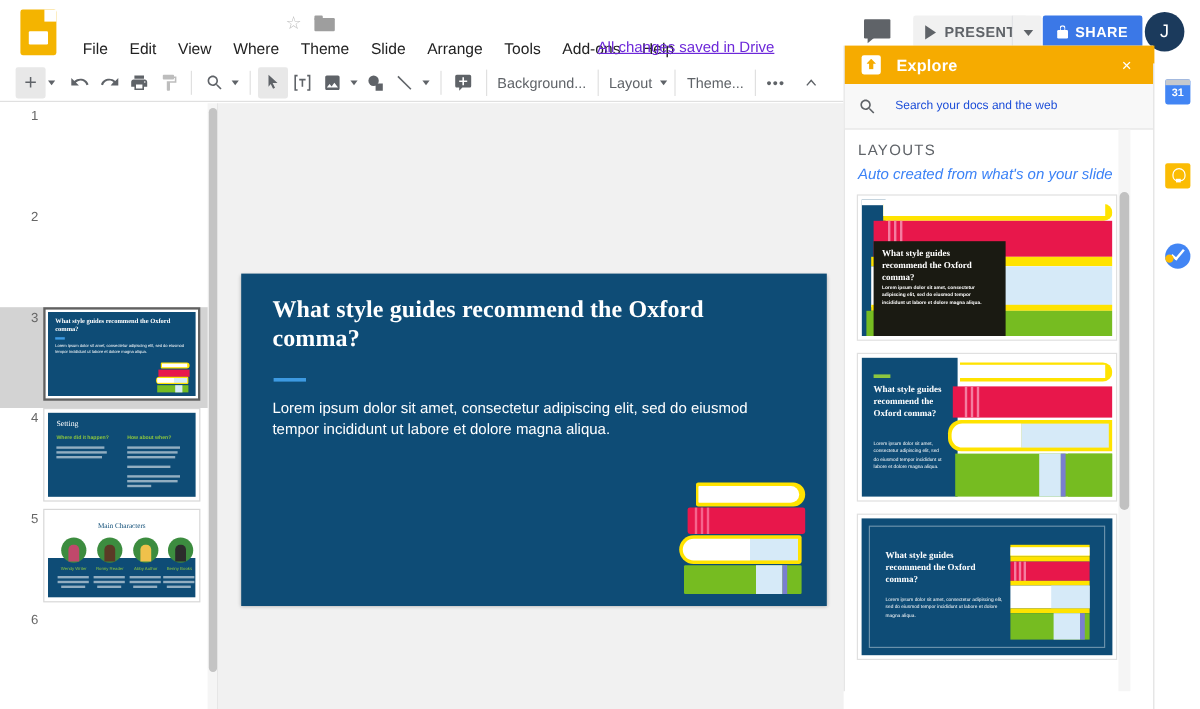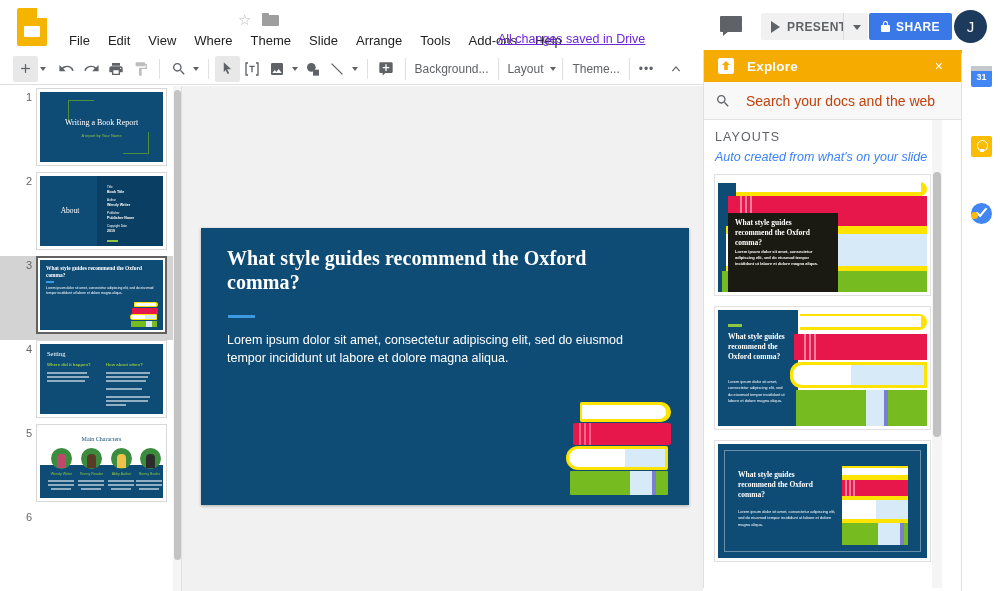--- a/index.html
+++ b/index.html
@@ -101,33 +101,33 @@
   .bk2 { left:7px; top:21px; width:98px; height:22px; background:#e8174b; border-radius:2px;}
   .bk2 .ln { position:absolute; top:0; bottom:0; width:2px; background:#f6648c;}
   .bk3 { left:0px; top:44px; width:102px; height:24px; background:#ffe300; border-radius:12px 2px 2px 12px;}
   .bk3 .wh { position:absolute; left:3px; top:3px; width:56px; bottom:3px; background:#fff; border-radius:10px 0 0 10px;}
   .bk3 .bl { position:absolute; left:59px; top:3px; right:3px; bottom:3px; background:#d6eaf8;}
   .bk4 { left:4px; top:69px; width:98px; height:24px; background:#76bc21; border-radius:1px;}
   .bk4 .pg { position:absolute; left:60px; top:0; width:22px; bottom:0; background:#d6eaf8;}
   .bk4 .pg2{ position:absolute; left:82px; top:0; width:4px; bottom:0; background:#7a7fd0;}
 
   
-  .explore { position:absolute; left:703px; top:50px; width:258px; height:538px; background:#fff;
+  .explore { position:absolute; left:703px; top:38px; width:258px; height:538px; background:#fff;
              border-left:1px solid #e0e0e0;}
   .ex-head { position:absolute; left:0; top:0; width:258px; height:32px; background:#f6ab00; display:flex; align-items:center;}
   .ex-logo { width:16px; height:16px; margin-left:14px; position:relative; background:#fff; border-radius:2px;}
   .ex-logo:after{ content:""; position:absolute; left:4px; top:3px; width:8px; height:9px; background:#f6ab00;
                   clip-path: polygon(50% 0,100% 45%,72% 45%,72% 100%,28% 100%,28% 45%,0 45%);}
   .ex-title { margin-left:13px; font-size:13.5px; color:#fff; font-weight:bold; letter-spacing:.2px;}
   .ex-close { position:absolute; right:19px; top:9px; font-size:14px; color:#fff; line-height:14px;}
 
   .ex-search { position:absolute; left:0; top:32px; width:258px; height:38px; background:#f8f8f8;
                border-bottom:1px solid #e4e4e4; display:flex; align-items:center;}
   .ex-search .mag { margin-left:11px; }
-  .ex-search .ph { margin-left:15px; font-size:14px; color:#c2410c;}
+  .ex-search .ph { margin-left:15px; font-size:10px; color:#1d4ed8;}
 
   .ex-body { position:absolute; left:0; top:70px; width:258px; height:468px; overflow:hidden;}
   .ex-sec { position:absolute; left:11px; top:10px; font-size:12.5px; color:#5f6368; letter-spacing:1.1px;}
   .ex-sub { position:absolute; left:11px; top:30px; font-size:12.5px; color:#3b82f6; font-style:italic;}
 
   .lay { position:absolute; left:10px; width:217px; background:#fff; border:1px solid #e0e0e0;}
   .lay-in { position:absolute; left:3px; top:3px; right:3px; bottom:3px; overflow:hidden; }
 
   .ex-scroll { position:absolute; left:228px; top:70px; width:10px; height:468px; background:#f5f5f5;}
   .ex-scroll .thumbbar{ position:absolute; left:1px; top:52px; width:8px; height:265px; background:#c1c1c1; border-radius:4px;}
@@ -303,47 +303,24 @@
       <svg class="ic" width="14" height="14" viewBox="0 0 24 24">
           <path d="M12 7l7 8-1.5 1.3L12 10l-5.5 6.3L5 15z"></path>
         </svg>
     </div>
   </div>
 
   <div class="filmstrip">
 
     <div class="slide-row" style="top:2px">
       <div class="slide-num">1</div>
-      <div class="thumb">
-        <div class="thumb-inner">
-          <div class="t-abs" style="left:28px;top:8px;width:26px;height:22px;border-top:1.6px solid #4a8f3c;border-left:1.6px solid #4a8f3c;"></div>
-          <div class="t-abs" style="right:14px;bottom:8px;width:26px;height:22px;border-bottom:1.6px solid #4a8f3c;border-right:1.6px solid #4a8f3c;"></div>
-          <div class="t-txt" style="left:0;right:0;top:26px;text-align:center;font-size:8px;font-family:'Liberation Serif',serif;">Writing a Book Report</div>
-          <div class="t-txt" style="left:0;right:0;top:41px;text-align:center;font-size:4px;color:#8dc63f;">A report by Your Name</div>
-        </div>
-      </div>
     </div>
 
     <div class="slide-row" style="top:86px">
       <div class="slide-num">2</div>
-      <div class="thumb">
-        <div class="thumb-inner">
-          <div class="t-abs" style="left:57px;top:0;right:0;bottom:0;background:#0a3f63;"></div>
-          <div class="t-txt" style="left:4px;top:30px;width:52px;text-align:center;font-size:7.5px;font-family:'Liberation Serif',serif;">About</div>
-          <div class="t-txt" style="left:67px;top:9px;font-size:3px;">Title</div>
-          <div class="t-txt" style="left:67px;top:14px;font-size:3.6px;font-weight:bold;">Book Title</div>
-          <div class="t-txt" style="left:67px;top:22px;font-size:3px;">Author</div>
-          <div class="t-txt" style="left:67px;top:27px;font-size:3.6px;font-weight:bold;">Wendy Writer</div>
-          <div class="t-txt" style="left:67px;top:35px;font-size:3px;">Publisher</div>
-          <div class="t-txt" style="left:67px;top:40px;font-size:3.6px;font-weight:bold;">Publisher Name</div>
-          <div class="t-txt" style="left:67px;top:48px;font-size:3px;">Copyright Date</div>
-          <div class="t-txt" style="left:67px;top:53px;font-size:3.6px;font-weight:bold;">2019</div>
-          <div class="lineblk g" style="left:67px;top:64px;width:11px;height:2px;"></div>
-        </div>
-      </div>
     </div>
 
     <div class="slide-row active" style="top:170px">
       <div class="slide-num">3</div>
       <div class="thumb">
         <div class="thumb-inner">
           <div class="t-txt" style="left:6px;top:5px;width:105px;font-size:5.4px;font-weight:bold;line-height:1.25;font-family:'Liberation Serif',serif;">What style guides recommend the Oxford comma?</div>
           <div class="lineblk" style="left:6px;top:21px;width:8px;background:#3d9ae2;"></div>
           <div class="t-txt" style="left:6px;top:26px;width:112px;font-size:3.4px;line-height:1.5;">Lorem ipsum dolor sit amet, consectetur adipiscing elit, sed do eiusmod tempor incididunt ut labore et dolore magna aliqua.</div>
           <div class="t-abs" style="right:5px;bottom:3px;width:28px;height:25px;">

